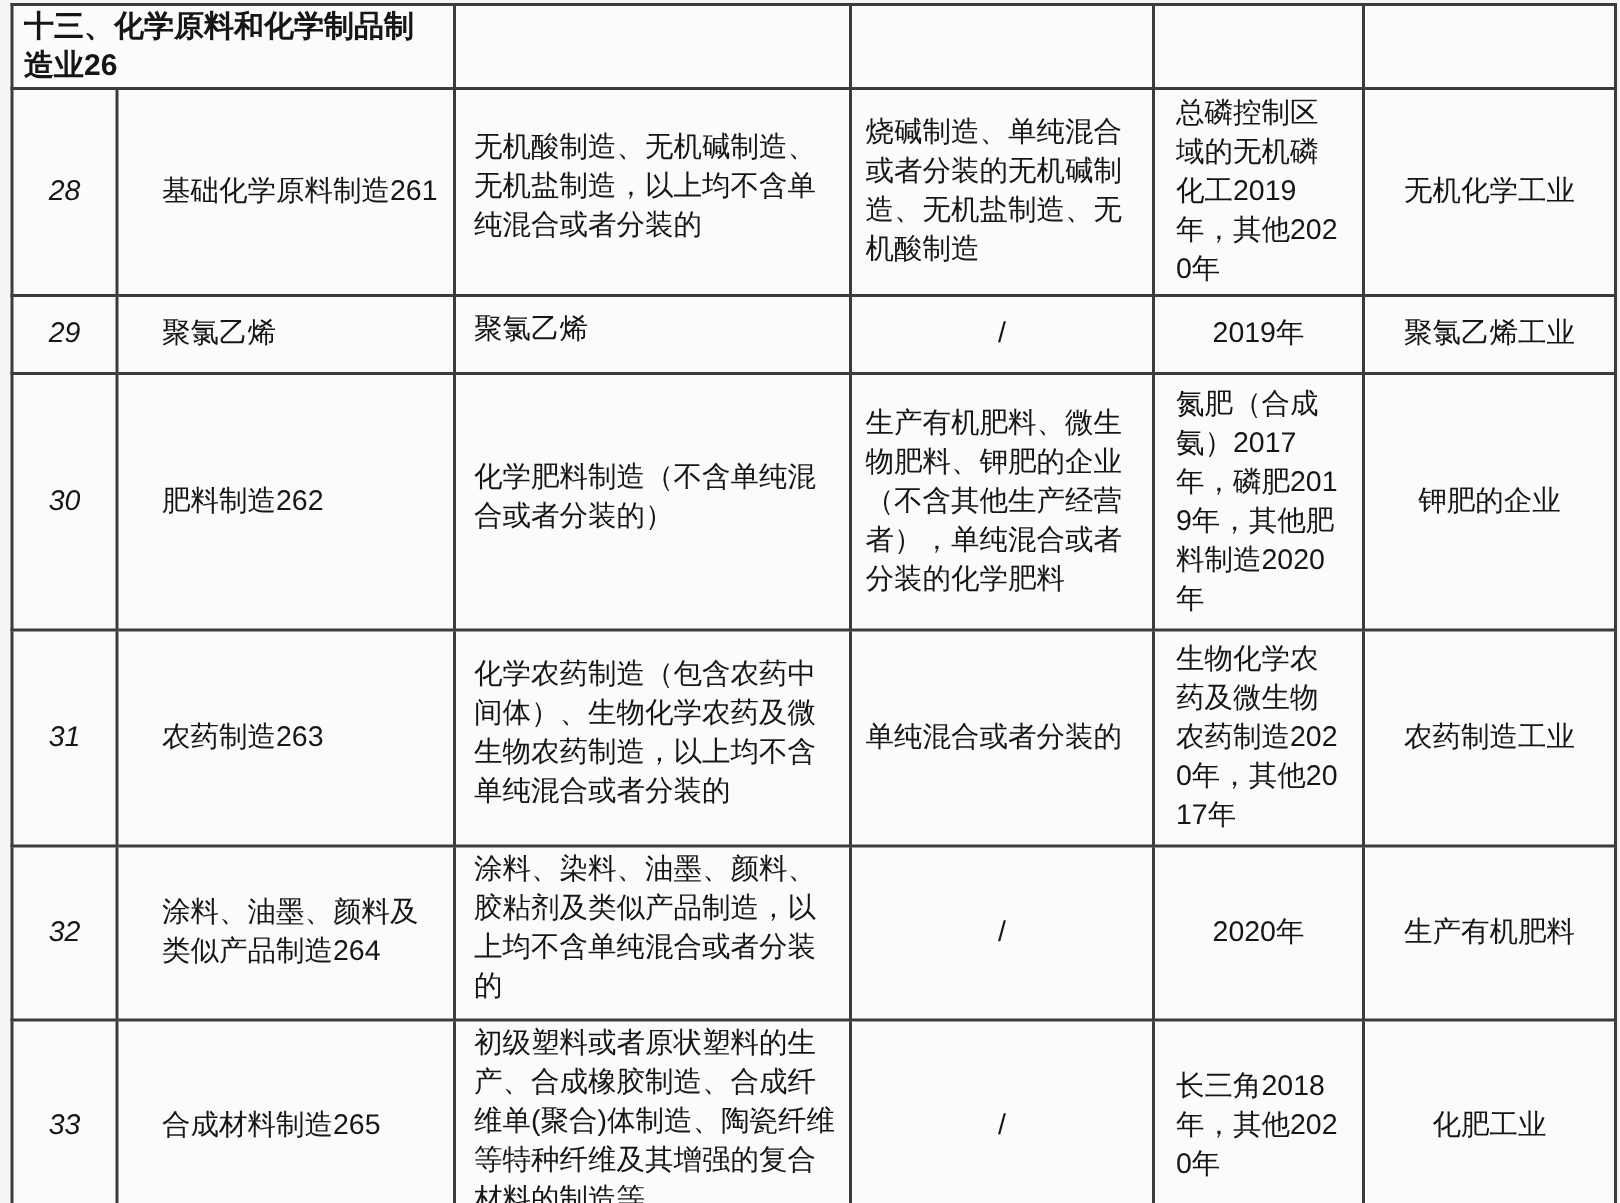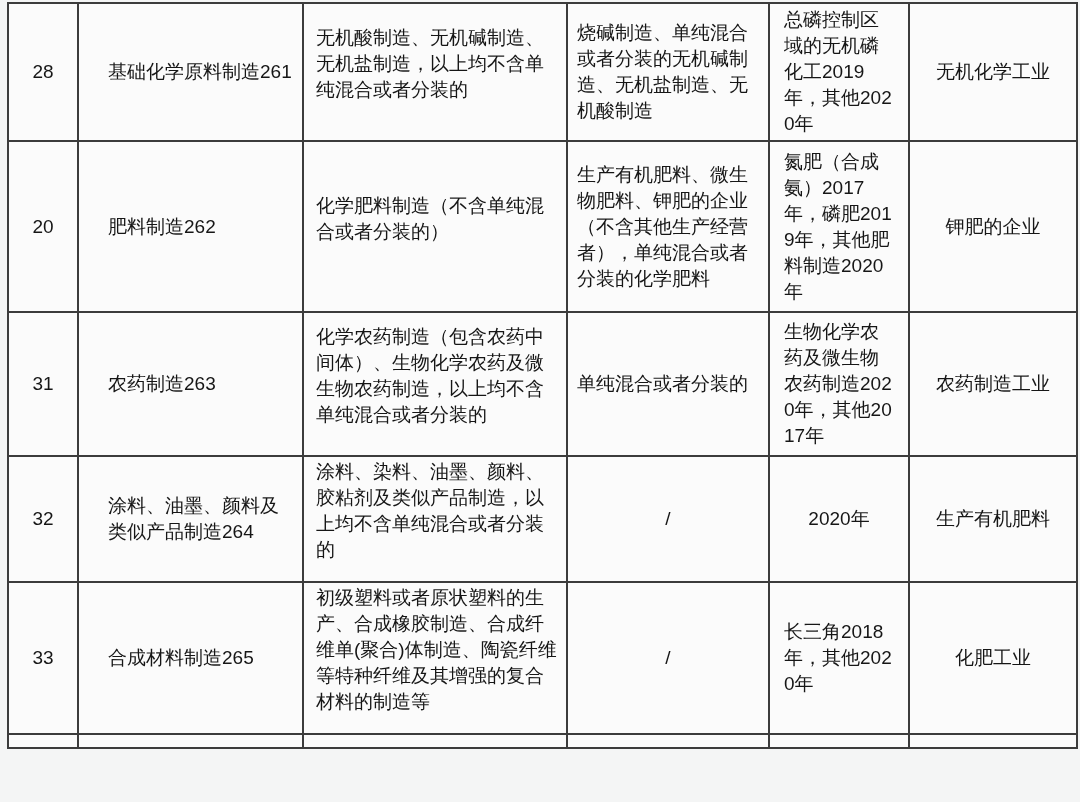--- a/index.html
+++ b/index.html
@@ -26,23 +26,23 @@
   }
   td {
     border: 2px solid #3c3c3c;
     font-size: 19px;
     line-height: 26px;
     vertical-align: middle;
     word-break: break-all;
     overflow: hidden;
     padding: 2px 8px;
   }
-  td.c-no   { text-align: center; padding: 2px 2px; }
+  td.c-no   { text-align: center; padding: 2px 2px; font-style: italic; }
   td.c-name { padding: 2px 8px 2px 29px; }
-  td.c-scope{ padding: 2px 4px 18px 12px; }
+  td.c-scope{ padding: 2px 4px 8px 12px; }
   td.c-sub  { padding: 2px 9px; border-radius: 30px; }
   td.c-year { padding: 2px 14px; margin-top: 32px; }
   td.c-cat  { text-align: center; padding: 12px 4px; }
   td.center { text-align: center; }
   td.section-cell {
     font-weight: bold;
     font-size: 20px;
     line-height: 26px;
     padding: 1px 8px 1px 7px;
     word-break: break-all;
@@ -64,33 +64,48 @@
     <colgroup>
       <col style="width:70px">
       <col style="width:225px">
       <col style="width:264px">
       <col style="width:202px">
       <col style="width:140px">
       <col style="width:168px">
     </colgroup>
 
     <tbody>
+        <tr class="r-header">
+      <td colspan="2" class="section-cell">十三、化学原料和化学制品制造业26</td>
+      <td></td>
+      <td></td>
+      <td></td>
+      <td></td>
+    </tr>
 
     <tr class="r-28">
       <td class="c-no">28</td>
       <td class="c-name">基础化学原料制造261</td>
       <td class="c-scope">无机酸制造、无机碱制造、无机盐制造，以上均不含单纯混合或者分装的</td>
       <td class="c-sub">烧碱制造、单纯混合或者分装的无机碱制造、无机盐制造、无机酸制造</td>
       <td class="c-year">总磷控制区域的无机磷化工2019年，其他2020年</td>
       <td class="c-cat">无机化学工业</td>
     </tr>
 
+    <tr class="r-29">
+      <td class="c-no">29</td>
+      <td class="c-name">聚氯乙烯</td>
+      <td class="c-scope">聚氯乙烯</td>
+      <td class="c-sub center">/</td>
+      <td class="c-year center">2019年</td>
+      <td class="c-cat">聚氯乙烯工业</td>
+    </tr>
 
     <tr class="r-30">
-      <td class="c-no">20</td>
+      <td class="c-no">30</td>
       <td class="c-name">肥料制造262</td>
       <td class="c-scope">化学肥料制造（不含单纯混合或者分装的）</td>
       <td class="c-sub">生产有机肥料、微生物肥料、钾肥的企业（不含其他生产经营者），单纯混合或者分装的化学肥料</td>
       <td class="c-year">氮肥（合成氨）2017年，磷肥2019年，其他肥料制造2020年</td>
       <td class="c-cat">钾肥的企业</td>
     </tr>
 
     <tr class="r-31">
       <td class="c-no">31</td>
       <td class="c-name">农药制造263</td>

